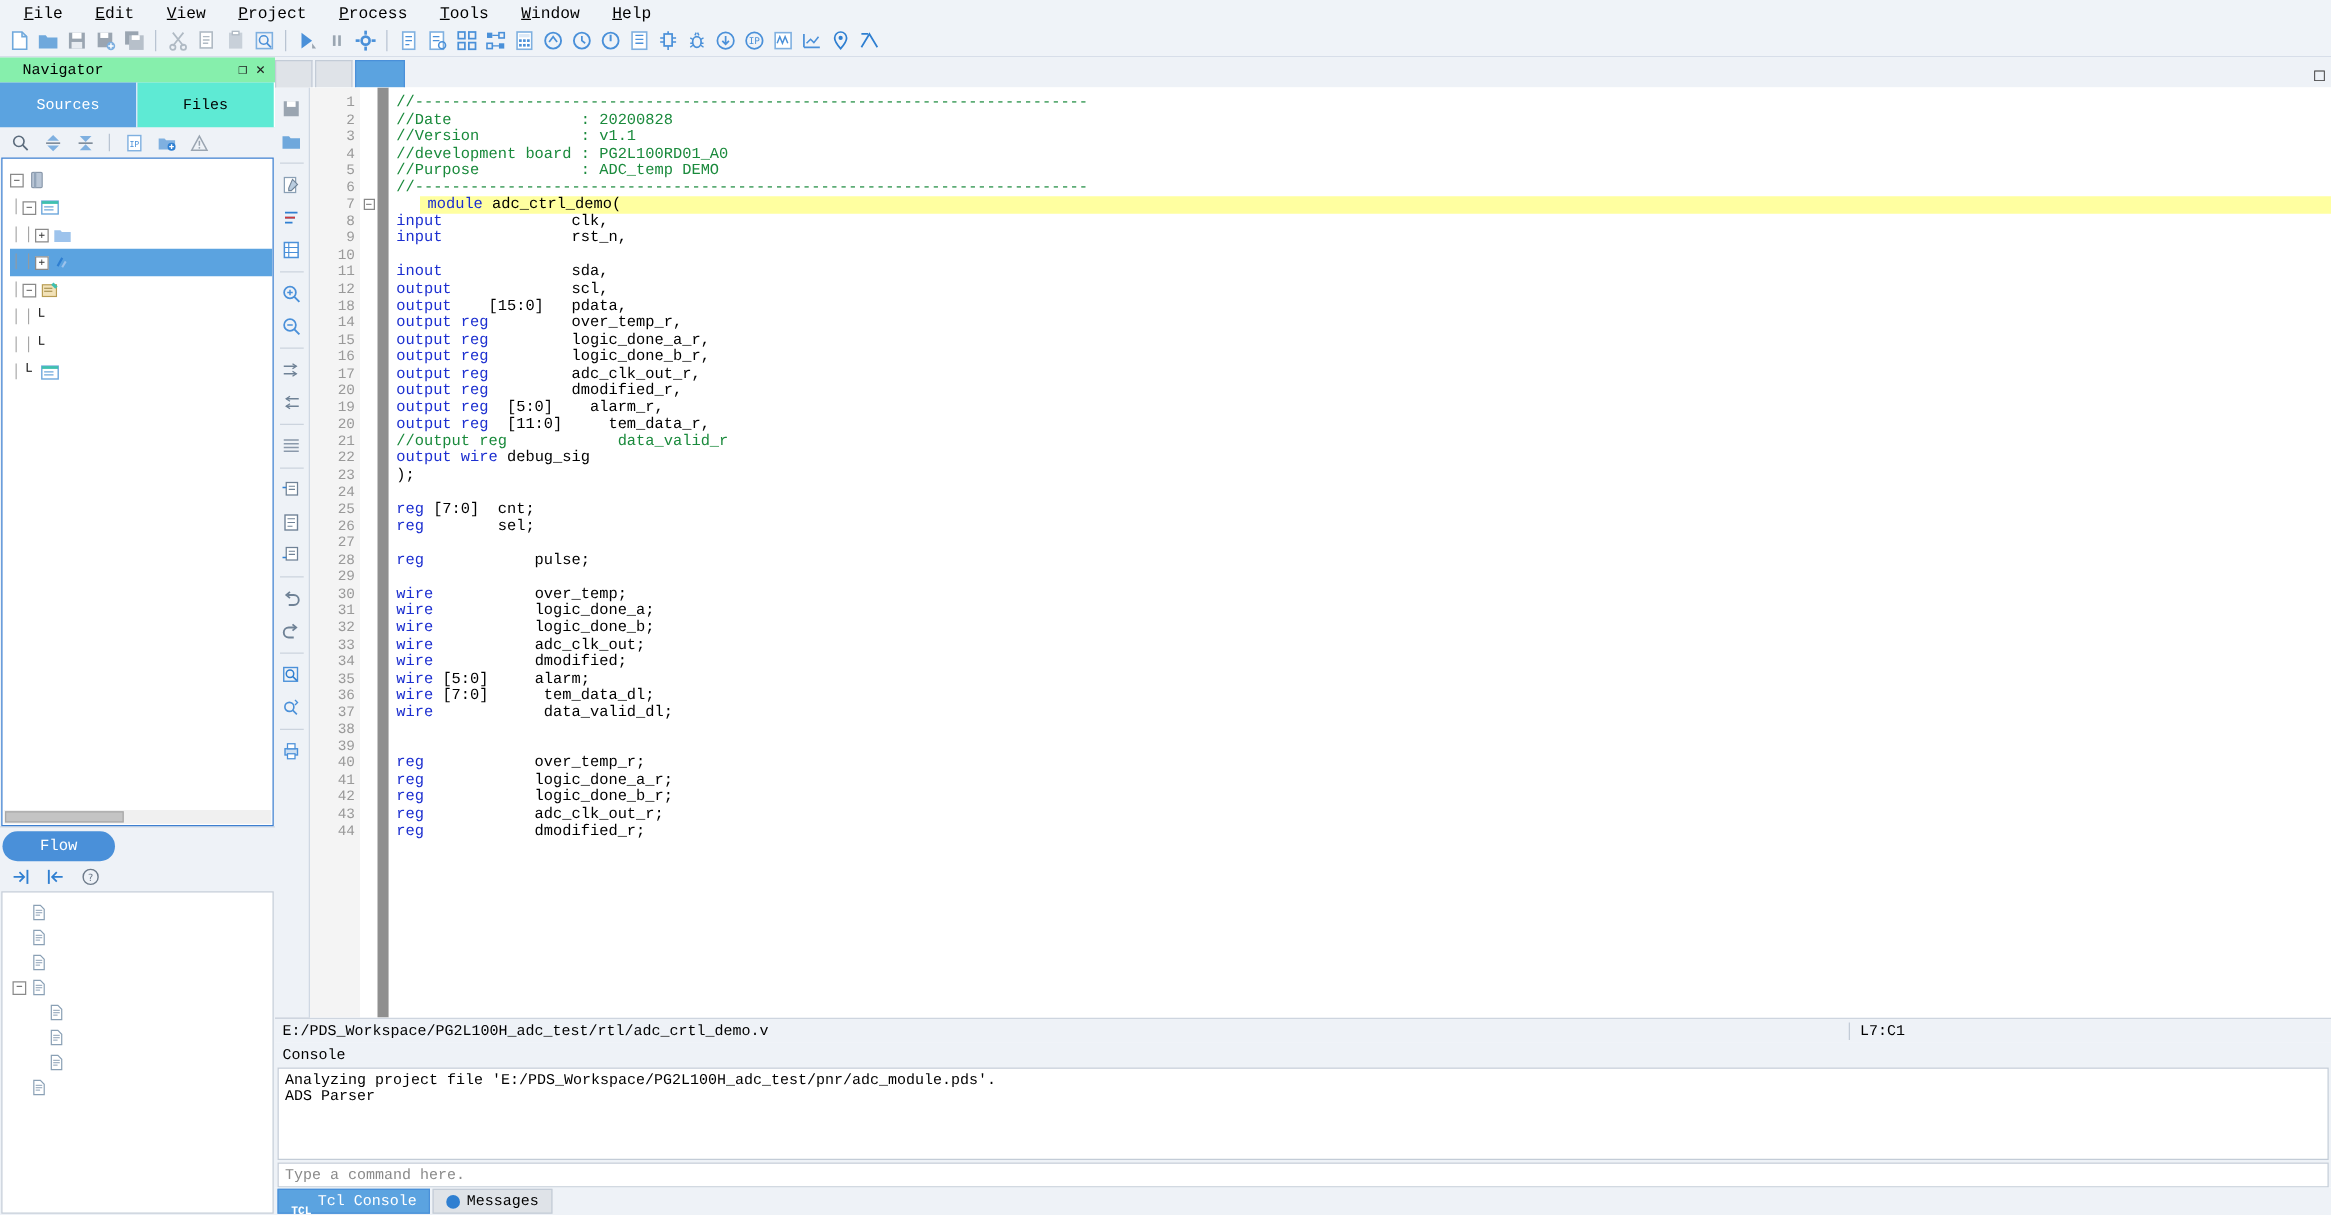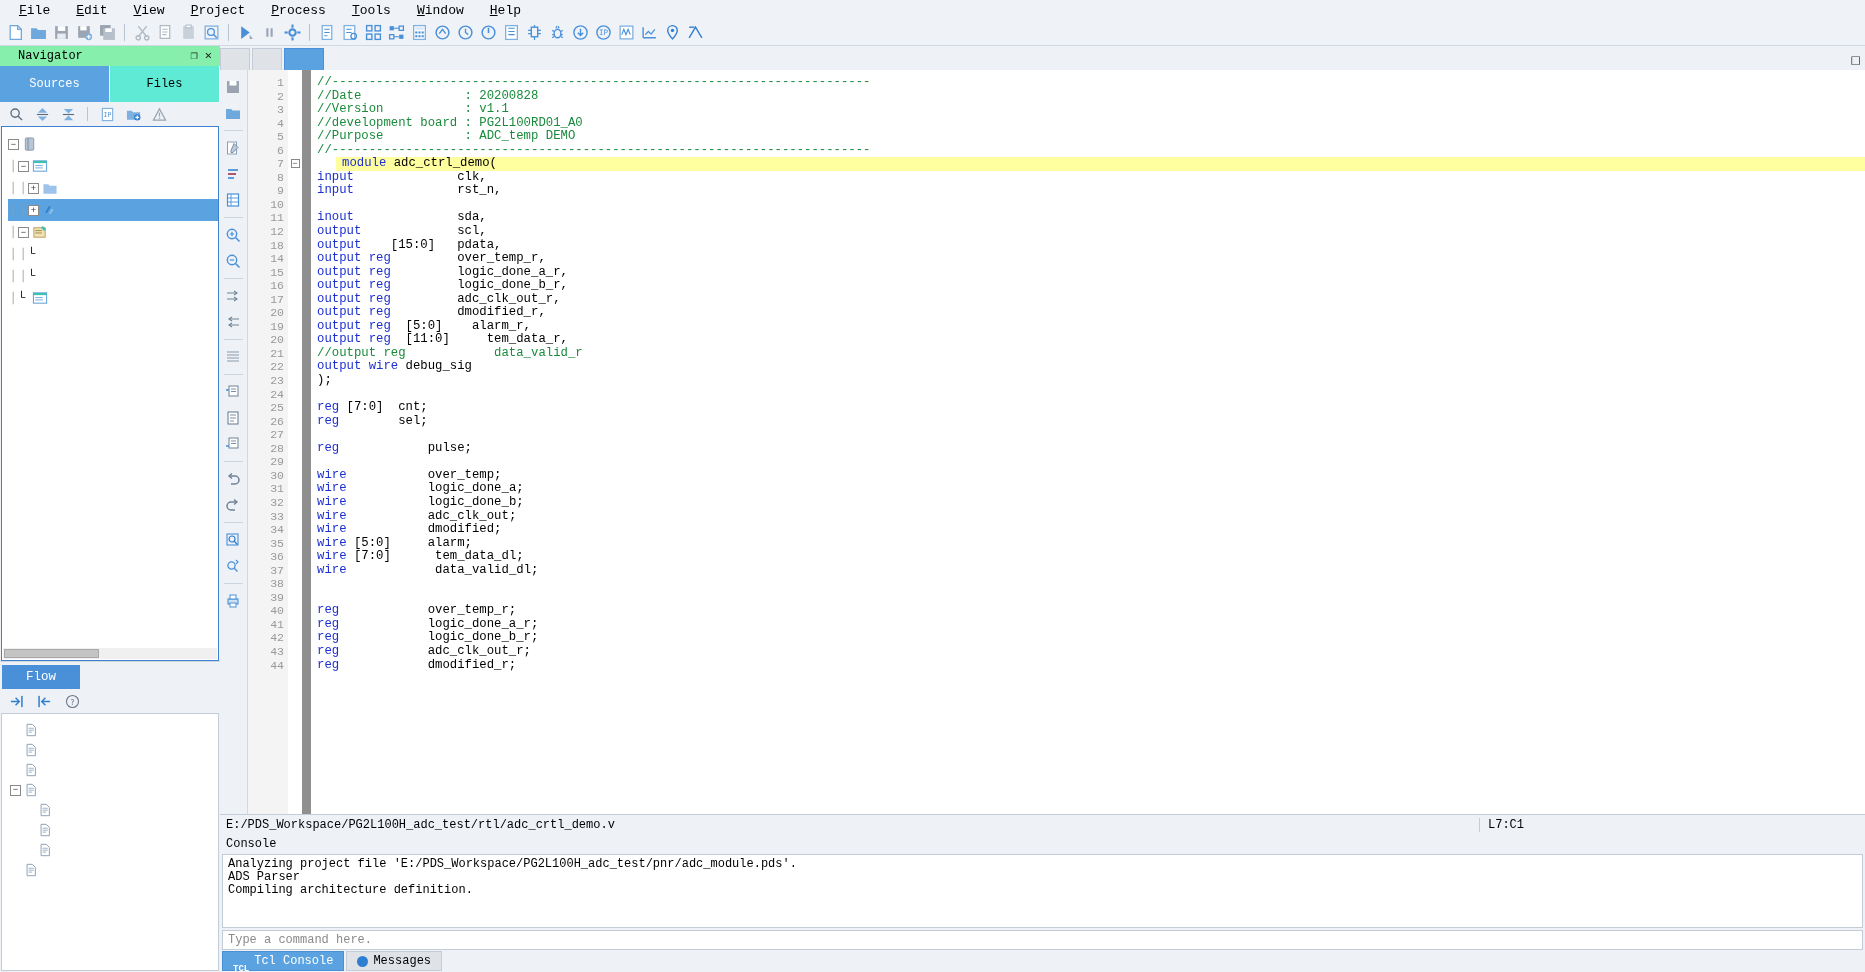--- a/index.html
+++ b/index.html
@@ -82,21 +82,21 @@
   .node.sel .lbl { color:#fff; }
 
   .hscroll {
     position:absolute; left:1px; right:1px; bottom:1px; height:11px; background:#f0f0f0;
   }
   .hscroll .thumb { width:95px; height:9px; margin:1px 0 0 1px; background:#c4c4c4; border:1px solid #a8a8a8;}
 
   .flow-header {
     height:24px; background:#4a90d9; color:#fff; display:flex; align-items:center;
     justify-content:center; font-family:"Liberation Mono", monospace; font-size:12.5px;
-    margin-top:3px; width:78px; margin-left:2px;
+    margin-top:3px; width:90px; margin-left:2px;border-radius:12px;
   }
   .flow-wrap { border-top:1px solid #cfd8e3; background:#eef2f7; }
   .flow-tools { height:24px; display:flex; align-items:center; padding-left:5px; gap:6px; }
 
   .flow-box { flex:0 0 auto; height:258px; background:#fff; border:1px solid #c3ccd7; margin:0 1px 1px 1px; overflow:hidden; }
   .flow-list { padding:6px 0 0 8px; font-family:"Liberation Mono", monospace; font-size:12.5px; }
   .frow { display:flex; align-items:center; height:20px; white-space:nowrap; }
   .frow .fexp {
     width:11px; height:11px; border:1px solid #8a8a8a; background:#fff;
     font-size:9px; text-align:center; margin-right:3px; flex:0 0 11px;
@@ -906,21 +906,20 @@
       <div class="pathbar">
         <div class="p1">E:/PDS_Workspace/PG2L100H_adc_test/rtl/adc_crtl_demo.v</div>
         <div class="p2">L7:C1</div>
       </div>
 
       <div class="console-wrap">
         <div class="console-title">Console</div>
         <div class="console-body" id="consoleout">
             <div>Analyzing project file 'E:/PDS_Workspace/PG2L100H_adc_test/pnr/adc_module.pds'.</div>
             <div>ADS Parser</div>
-            <div>Compiling architecture definition.</div>
             <div style="color: rgb(0, 0, 0); overflow: hidden; height: 5px;"></div>
           </div>
         <div class="cmdline">Type a command here.</div>
       </div>
 
       <div class="bottom-tabs">
         <div class="btab active">
           <span class="bico">TCL</span>
           <span>Tcl Console</span>
         </div>

